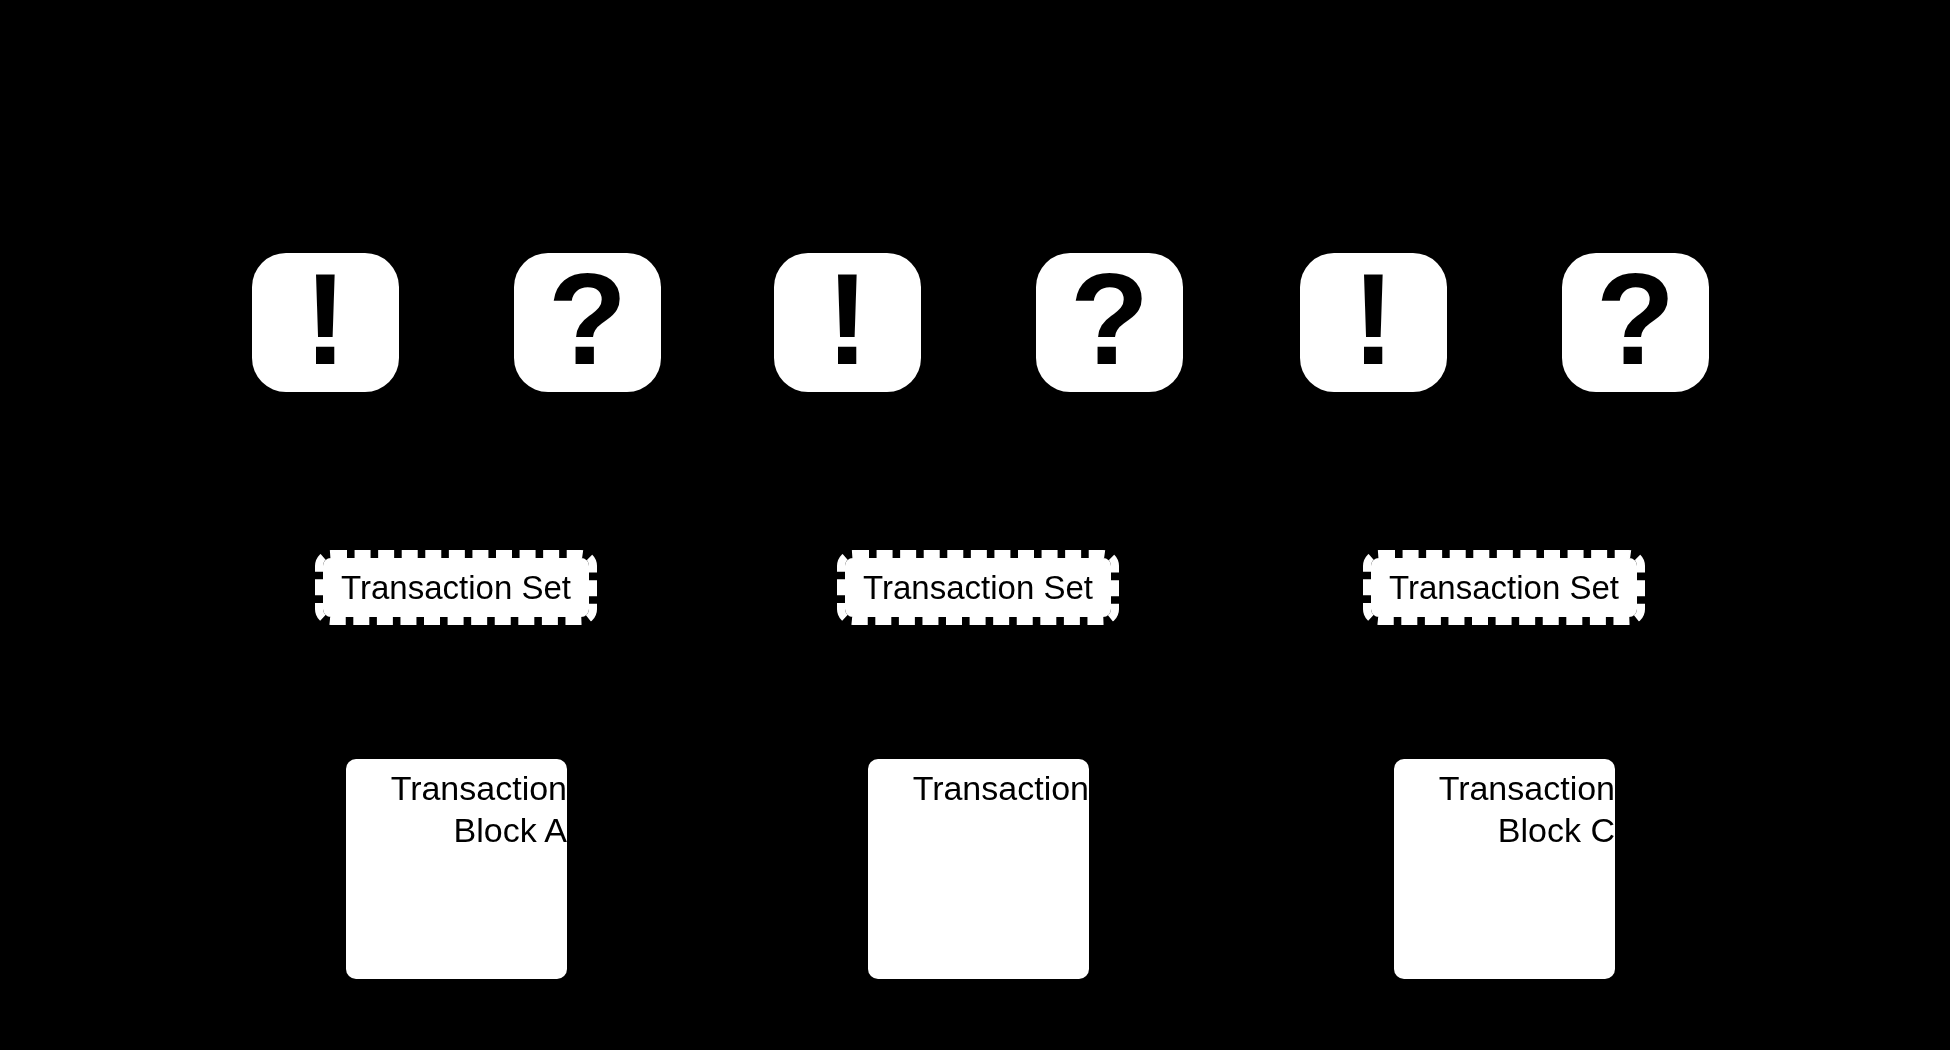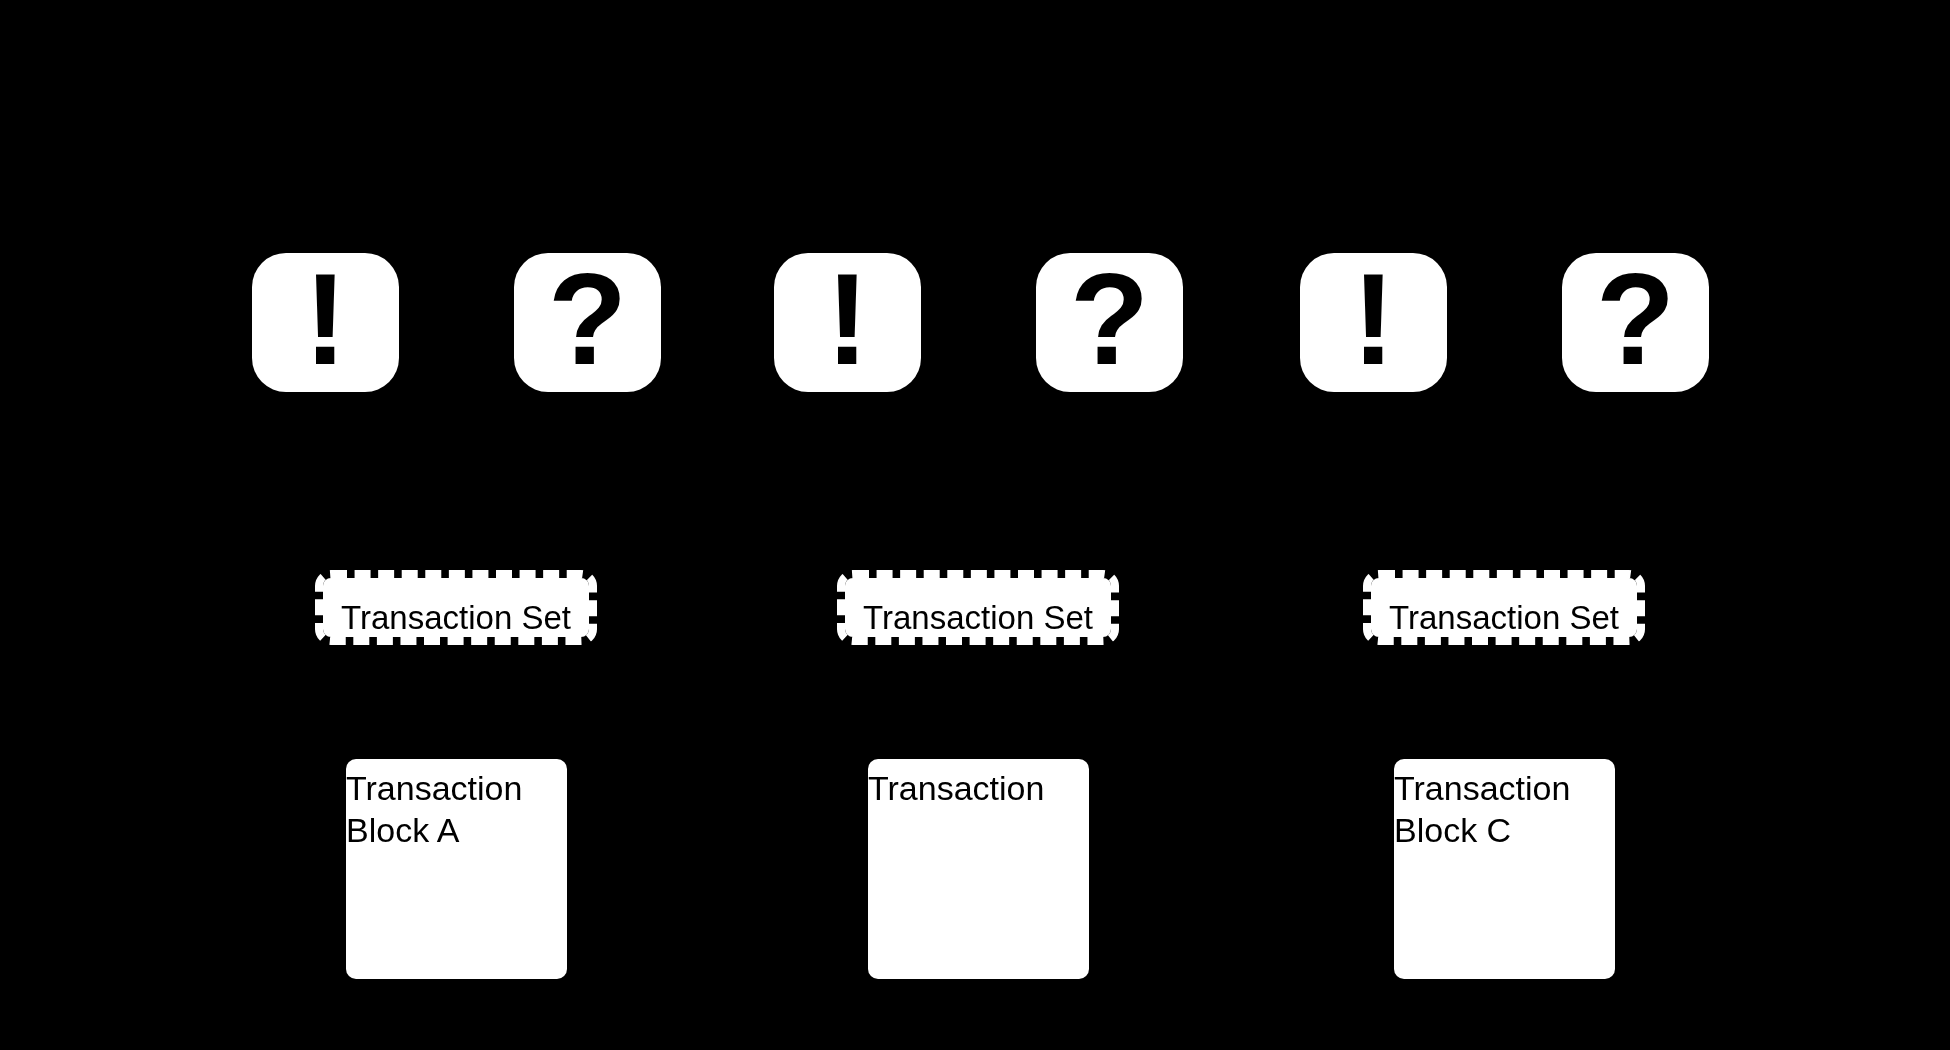--- a/index.html
+++ b/index.html
@@ -45,49 +45,49 @@
   .icon-square span {
     font-size: 130px;
     font-weight: bold;
     color: #000000;
     line-height: 1;
     transform: translateY(-4px);
   }
 
   .tset {
     position: absolute;
-    top: 570px;
+    top: 550px;
     left: 63px;
     width: 282px;
     height: 75px;
     box-sizing: border-box;
     background: #ffffff;
     background-clip: padding-box;
     border: 8px dashed #ffffff;
     border-radius: 16px;
     display: flex;
-    align-items: flex-end;
+    align-items: center;
     justify-content: center;
   }
   .tset span {
     font-size: 33px;
     color: #000000;
     white-space: nowrap;
   }
 
   .block {
     position: absolute;
     top: 759px;
     left: 94px;
     width: 221px;
     height: 220px;
     box-sizing: border-box;
     background: #ffffff;
     border-radius: 10px;
-    text-align: left;
+    text-align: right;
     padding-top: 8px;
   }
   .block div {
     font-size: 34px;
     line-height: 42px;
     color: #000000;
   }
 </style>
 </head>
 <body>

